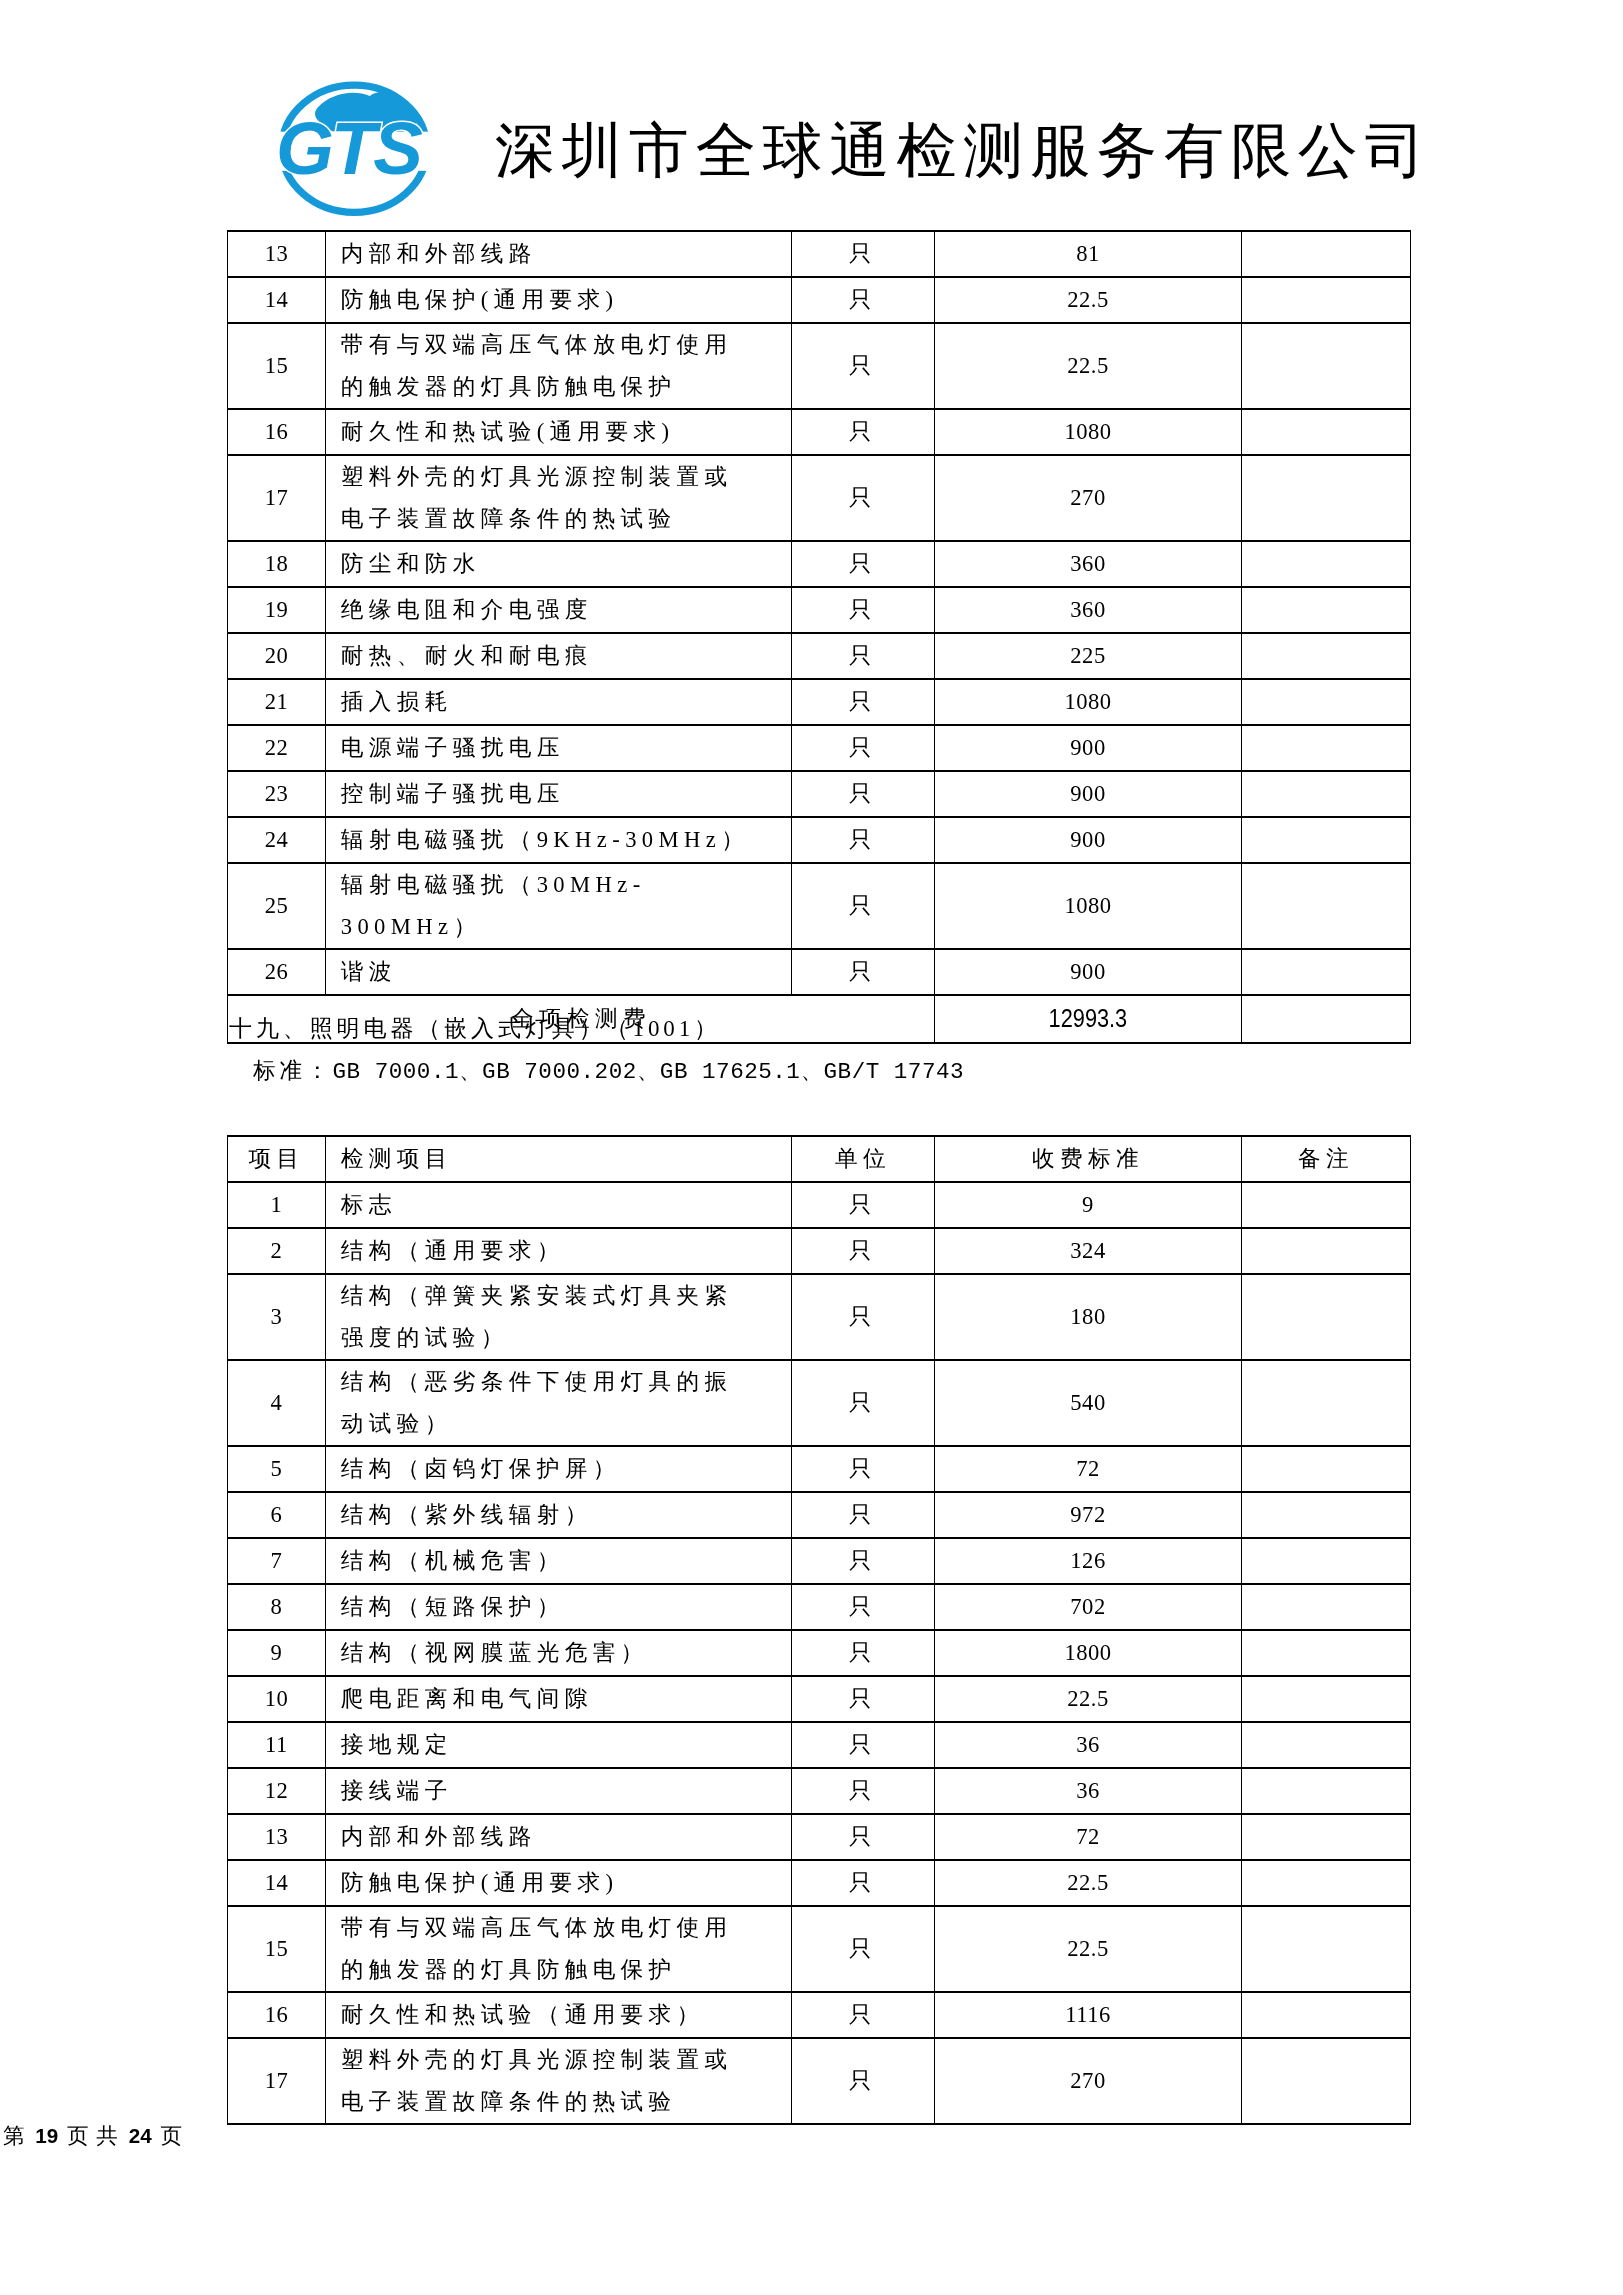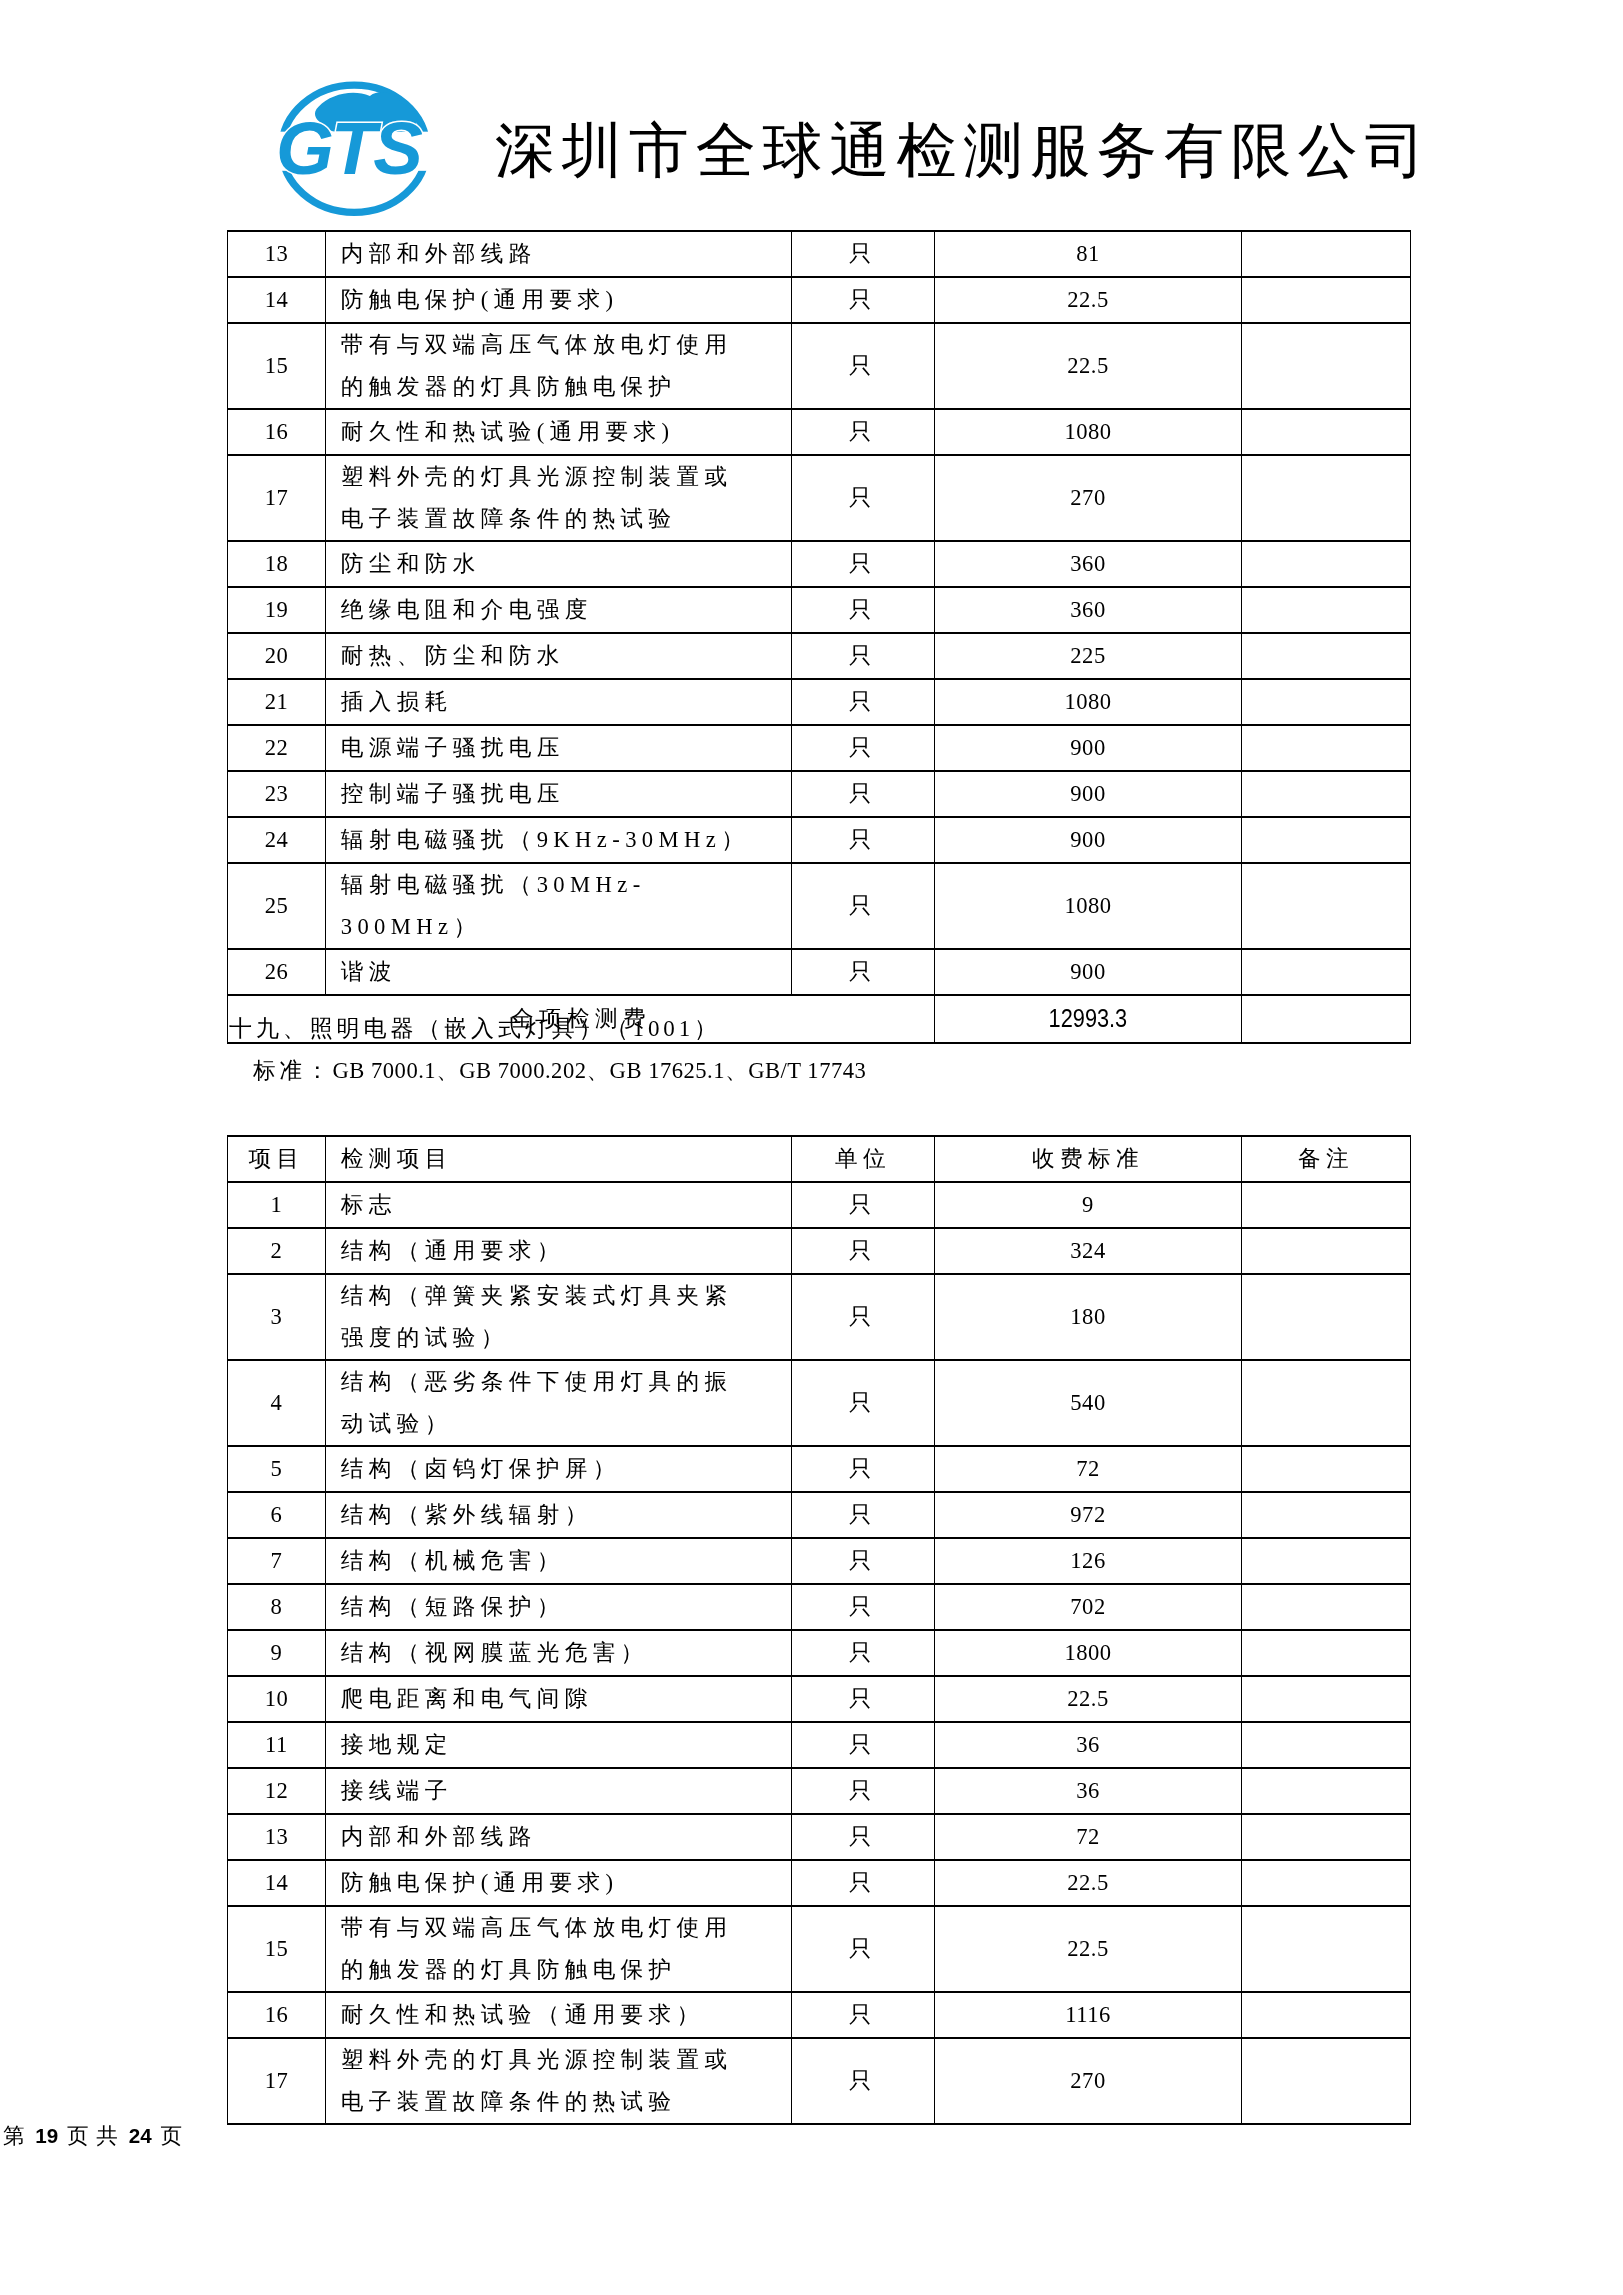--- a/index.html
+++ b/index.html
@@ -24,21 +24,21 @@
   .num{font-family:"Liberation Serif","DejaVu Serif",serif;letter-spacing:0.5px;}
   .total-label{letter-spacing:5.4px;}
   .total-value span{display:inline-block;font-family:"Liberation Sans","DejaVu Sans",sans-serif;
       font-size:26.5px;letter-spacing:0;transform:scaleX(0.82);}
 
   
   .section-block{position:absolute;left:229px;top:1017px;}
   .section-title{font-size:23px;letter-spacing:3.9px;line-height:1;}
   .standard-line{margin-top:19.6px;font-size:22.6px;line-height:1;white-space:nowrap;}
   .standard-line .lab{letter-spacing:3.9px;margin-left:24px;}
-  .standard-line .val{font-family:Liberation Serif, serif;letter-spacing:0.5px;}
+  .standard-line .val{font-family:Liberation Mono, monospace;letter-spacing:0.5px;}
 
   
   .page-footer{position:absolute;left:0;top:2121px;width:100%;font-size:21.6px;letter-spacing:2px;}
   .page-footer .pg{font-family:"Liberation Sans","DejaVu Sans",sans-serif;font-weight:bold;font-size:20.6px;margin:0 5.9px;letter-spacing:0;}
   .page-footer .zh{margin:0 2.9px;}
 </style>
 </head>
 <body>
 
 <div class="page">
@@ -109,21 +109,21 @@
   </tr>
         <tr>
     <td class="num">19</td>
     <td class="cjk item-cell">绝缘电阻和介电强度</td>
     <td class="cjk">只</td>
     <td class="num">360</td>
     <td class="cjk"></td>
   </tr>
         <tr>
     <td class="num">20</td>
-    <td class="cjk item-cell">耐热、防尘和防水</td>
+    <td class="cjk item-cell">耐热、耐火和耐电痕</td>
     <td class="cjk">只</td>
     <td class="num">225</td>
     <td class="cjk"></td>
   </tr>
         <tr>
     <td class="num">21</td>
     <td class="cjk item-cell">插入损耗</td>
     <td class="cjk">只</td>
     <td class="num">1080</td>
     <td class="cjk"></td>

